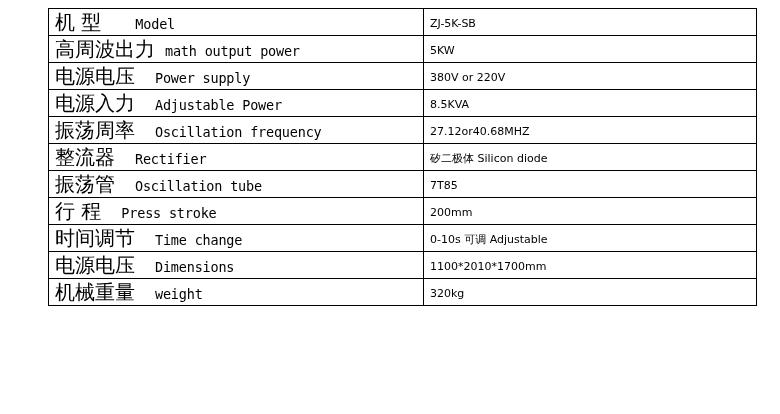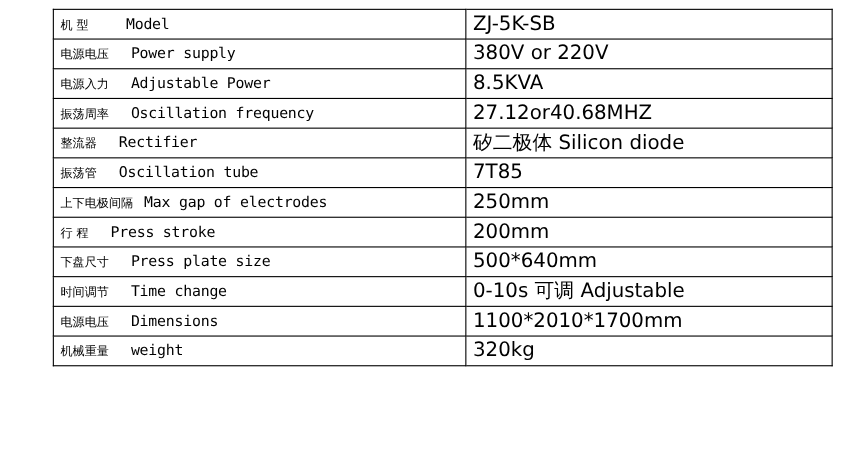--- a/index.html
+++ b/index.html
@@ -32,43 +32,47 @@
     overflow: hidden;
   }
   #spec-table td.col-label {
     width: 362px;
   }
   #spec-table td.col-value {
     width: 320px;
   }
   .cn {
     font-family: "DejaVu Sans", sans-serif;
-    font-size: 11px;
+    font-size: 20px;
   }
   .en {
     font-family: "DejaVu Sans Mono", monospace;
     font-size: 13.5px;
     letter-spacing: -0.2px;
   }
   .gap-sm { display: inline-block; width: 10px; }
   .gap-md { display: inline-block; width: 20px; }
   .gap-lg { display: inline-block; width: 34px; }
   .val {
     font-family: "DejaVu Sans", sans-serif;
-    font-size: 18px;
+    font-size: 11px;
   }
 </style>
 </head>
 <body>
 
 <table id="spec-table">
   <tbody>
       <tr>
         <td class="col-label"><span class="cn">机  型</span><span class="gap-lg"></span><span class="en">Model</span></td>
         <td class="col-value"><span class="val">ZJ-5K-SB</span></td>
+      </tr>
+      <tr>
+        <td class="col-label"><span class="cn">高周波出力</span><span class="gap-sm"></span><span class="en">math output power</span></td>
+        <td class="col-value"><span class="val">5KW</span></td>
       </tr>
       <tr>
         <td class="col-label"><span class="cn">电源电压</span><span class="gap-md"></span><span class="en">Power supply</span></td>
         <td class="col-value"><span class="val">380V or 220V</span></td>
       </tr>
       <tr>
         <td class="col-label"><span class="cn">电源入力</span><span class="gap-md"></span><span class="en">Adjustable Power</span></td>
         <td class="col-value"><span class="val">8.5KVA</span></td>
       </tr>
       <tr>
@@ -77,30 +81,22 @@
       </tr>
       <tr>
         <td class="col-label"><span class="cn">整流器</span><span class="gap-md"></span><span class="en">Rectifier</span></td>
         <td class="col-value"><span class="val">矽二极体  Silicon diode</span></td>
       </tr>
       <tr>
         <td class="col-label"><span class="cn">振荡管</span><span class="gap-md"></span><span class="en">Oscillation tube</span></td>
         <td class="col-value"><span class="val">7T85</span></td>
       </tr>
       <tr>
-        <td class="col-label"><span class="cn">上下电极间隔</span><span class="gap-sm"></span><span class="en">Max gap of electrodes</span></td>
-        <td class="col-value"><span class="val">250mm</span></td>
-      </tr>
-      <tr>
         <td class="col-label"><span class="cn">行  程</span><span class="gap-md"></span><span class="en">Press stroke</span></td>
         <td class="col-value"><span class="val">200mm</span></td>
-      </tr>
-      <tr>
-        <td class="col-label"><span class="cn">下盘尺寸</span><span class="gap-md"></span><span class="en">Press  plate size</span></td>
-        <td class="col-value"><span class="val">500*640mm</span></td>
       </tr>
       <tr>
         <td class="col-label"><span class="cn">时间调节</span><span class="gap-md"></span><span class="en">Time change</span></td>
         <td class="col-value"><span class="val">0-10s 可调 Adjustable</span></td>
       </tr>
       <tr>
         <td class="col-label"><span class="cn">电源电压</span><span class="gap-md"></span><span class="en">Dimensions</span></td>
         <td class="col-value"><span class="val">1100*2010*1700mm</span></td>
       </tr>
       <tr>

